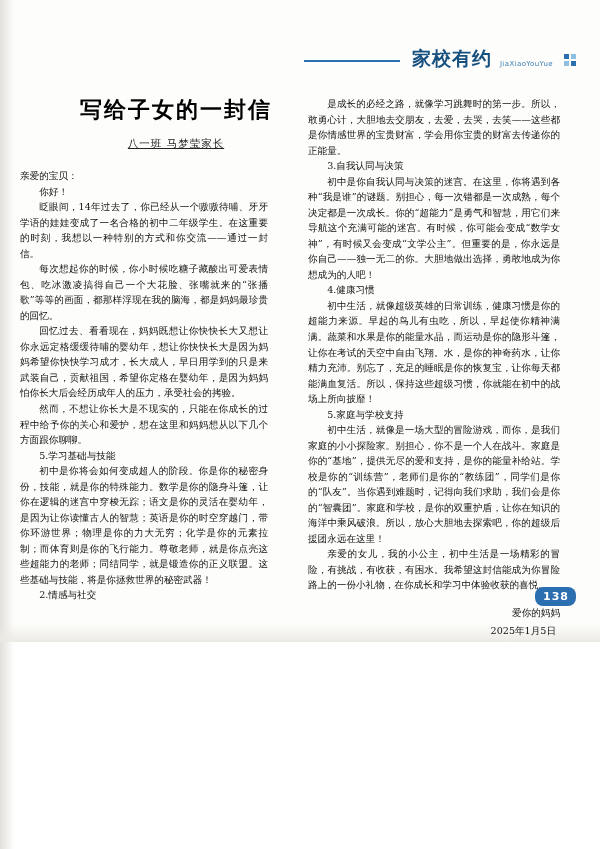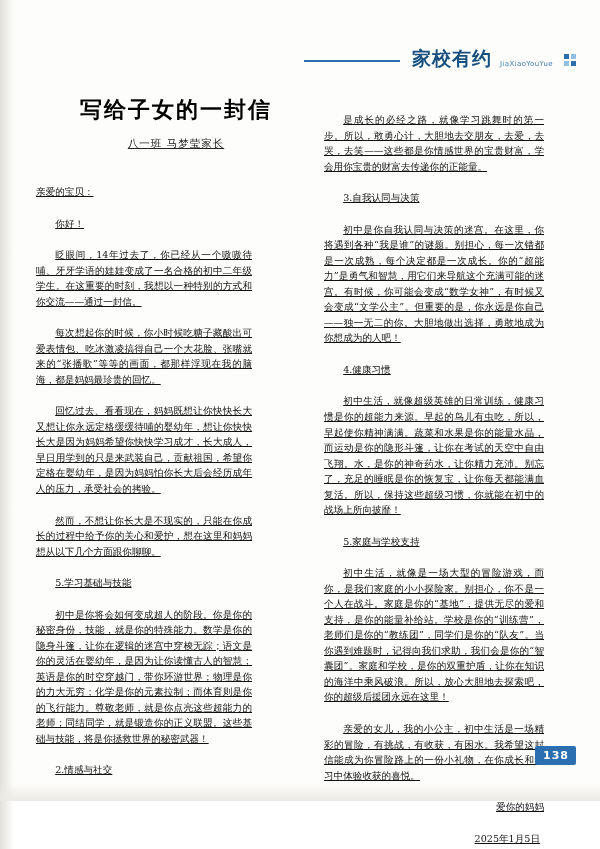--- a/index.html
+++ b/index.html
@@ -12,21 +12,21 @@
     height: 849px;
     font-family: "DejaVu Serif", "Liberation Serif", serif;
     color: #1a1a1a;
     position: relative;
     overflow: hidden;
   }
   .page {
     position: absolute;
     top: 0; left: 0;
     width: 600px;
-    height: 801px;
+    height: 642px;
     background: #fdfdfb;
   }
   
   .header {
     position: absolute;
     top: 42px;
     right: 24px;
     height: 34px;
     display: flex;
     align-items: center;
@@ -94,23 +94,22 @@
   
   .col {
     position: absolute;
     top: 0;
     font-size: 9.6px;
     line-height: 1.62;
     text-align: justify;
     color: #111;
   }
   .col p {
-    margin: 16px;
+    margin: 0;
     text-indent: 2em;
-    text-decoration: underline;
   }
   .col-left {
     left: 20px;
     width: 248px;
     top: 168px;
     height: 640px;
   }
   .col-right {
     left: 308px;
     width: 252px;
@@ -136,21 +135,21 @@
   .page-badge {
     position: absolute;
     right: 24px;
     bottom: 36px;
     background: #2b6fb0;
     color: #fff;
     font-family: "DejaVu Sans", "Liberation Sans", sans-serif;
     font-size: 11px;
     font-weight: bold;
     padding: 3px 7px 3px 8px;
-    border-radius: 2px;
+    border-radius: 8px;
     letter-spacing: 1px;
   }
   
   .edge-left {
     position: absolute;
     left: 0; top: 0;
     width: 14px; height: 849px;
     background: linear-gradient(to right, #e2e0da, rgba(255,255,255,0));
   }
   .edge-bottom {

